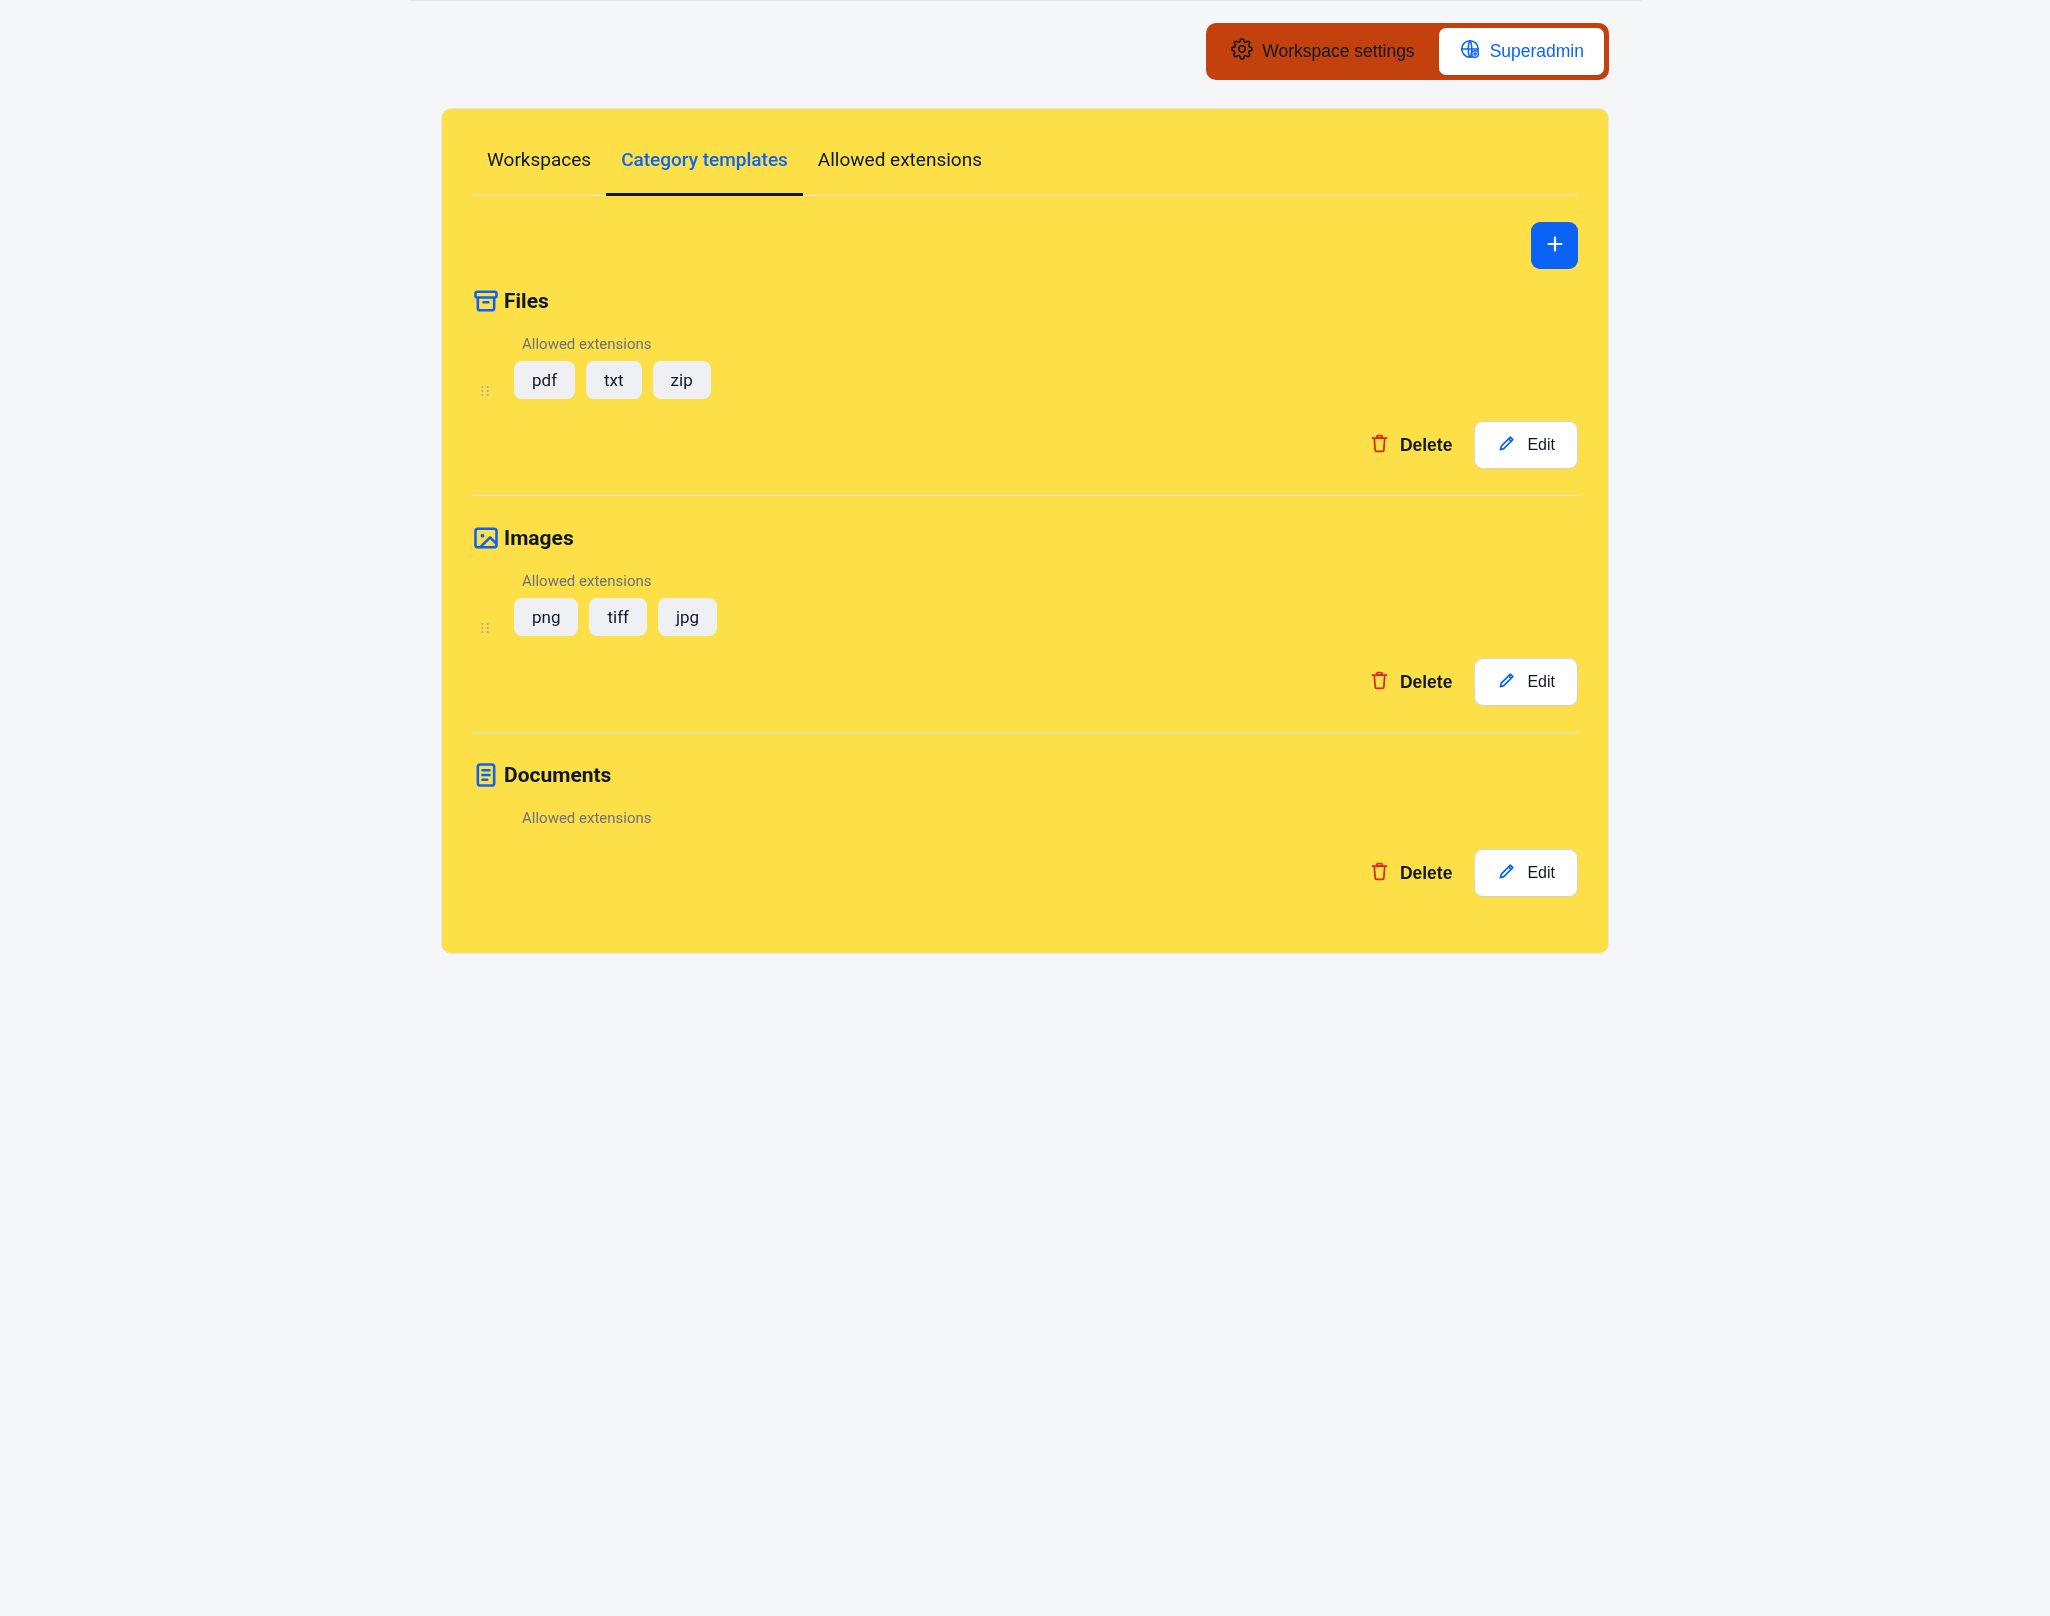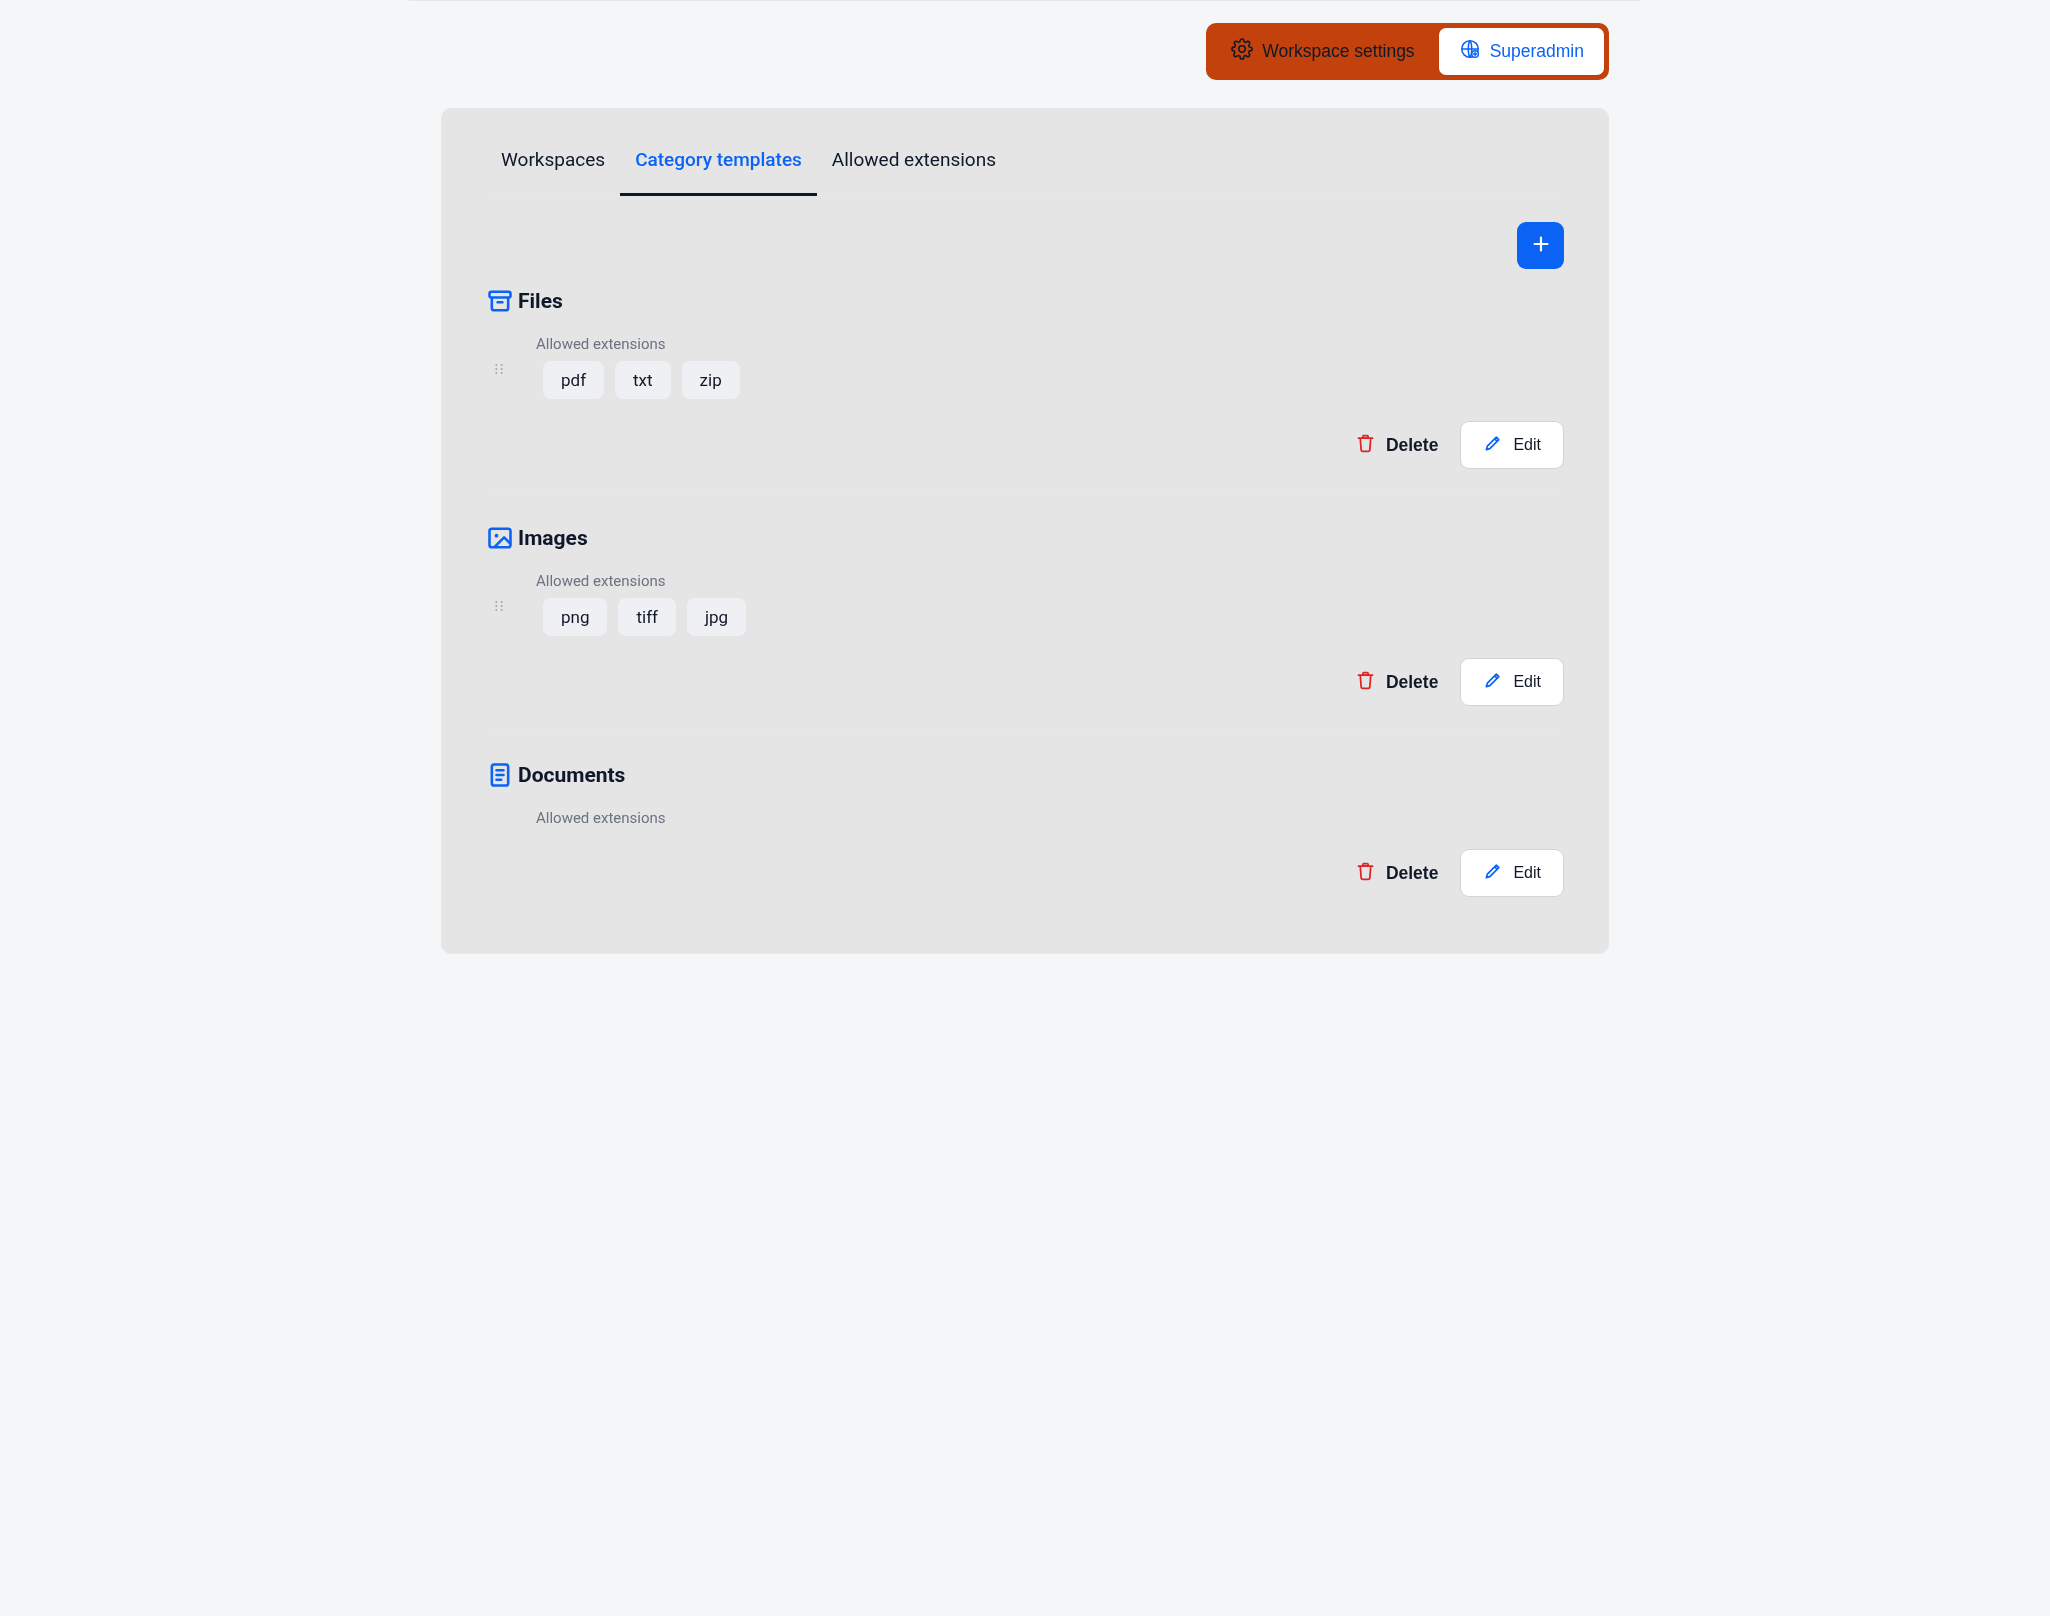--- a/index.html
+++ b/index.html
@@ -46,24 +46,24 @@
     }
     .seg-btn.active {
       background: #ffffff;
       color: #0b63f6;
       box-shadow: 0 1px 2px rgba(0,0,0,0.06);
     }
     .seg-btn.active svg { color: #0b63f6; }
     .seg-btn svg { color: #111827; width: 22px; height: 22px; flex-shrink: 0; }
 
     .card {
-      background: #e5e5e5;
+      background: #fde047;
       border: 1px solid #e5e7eb;
       border-radius: 10px;
-      padding: 34px 44px 30px;
+      padding: 34px 30px 30px;
       margin: 0 32px;
     }
     .tabs {
       display: flex;
       border-bottom: 1px solid #e5e7eb;
       gap: 0;
     }
     .tab {
       padding: 4px 15px 22px;
       font-size: 19px;
@@ -105,21 +105,21 @@
       display: flex;
       align-items: center;
       gap: 4px;
       margin-bottom: 20px;
     }
     .cat-icon { width: 28px; height: 28px; color: #0b63f6; flex-shrink: 0; }
     .cat-icon svg { width: 100%; height: 100%; }
     .cat-title { font-size: 21px; font-weight: 700; }
     .cat-body { padding-left: 2px; }
     .ext-label { font-size: 15px; color: #6b7280; margin-bottom: 8px; margin-left: 48px; }
-    .ext-row { display: flex; align-items: flex-start; gap: 33px; }
+    .ext-row { display: flex; align-items: flex-end; gap: 18px; }
     .drag-handle {
       color: #9ca3af;
       width: 22px;
       display: inline-flex;
       align-items: center;
       justify-content: center;
       cursor: grab;
     }
     .drag-handle svg { width: 16px; height: 16px; }
     .chips { display: flex; gap: 11px; flex-wrap: wrap; }

